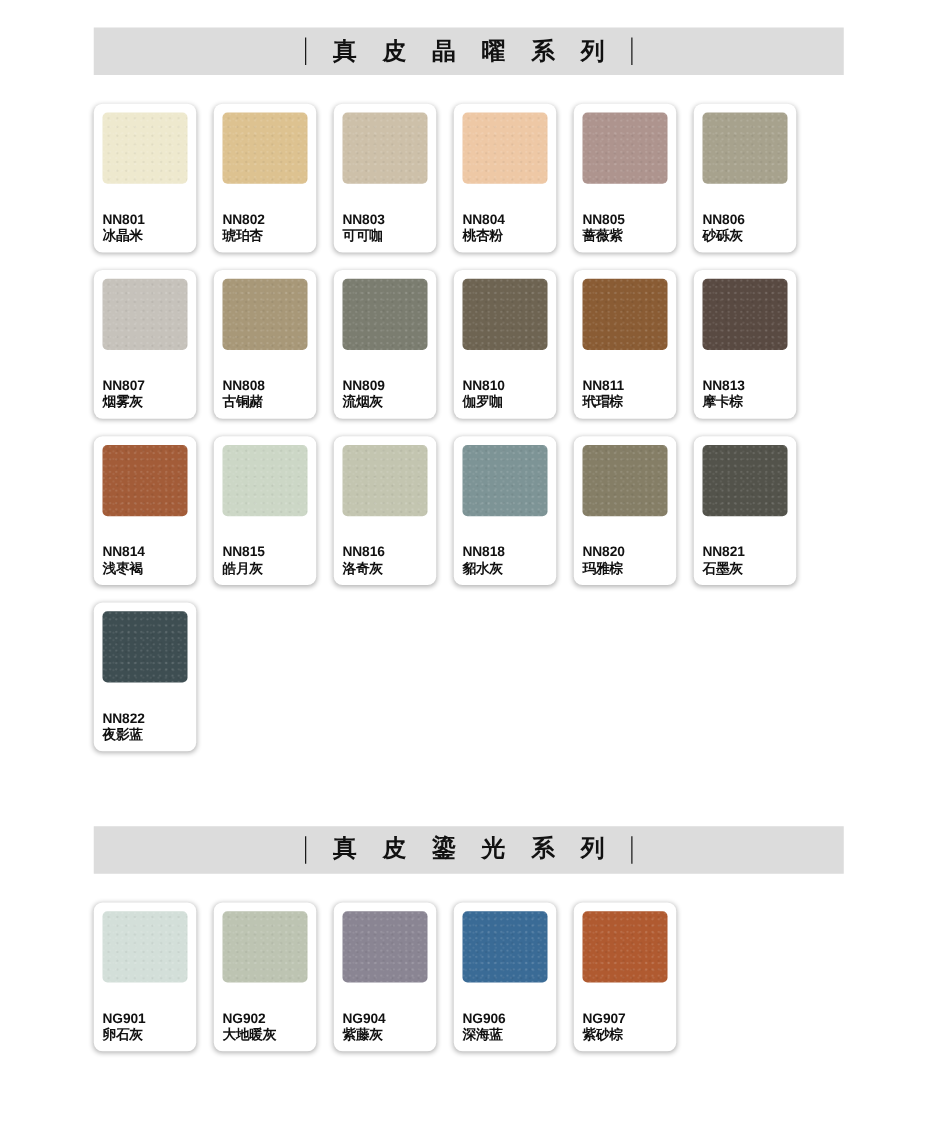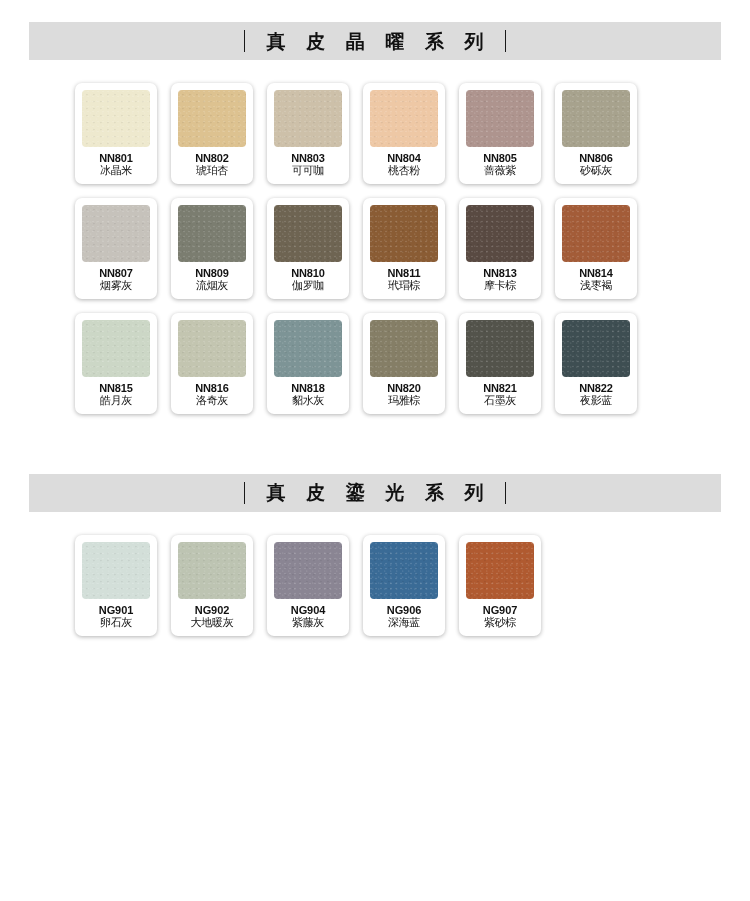--- a/index.html
+++ b/index.html
@@ -19,21 +19,21 @@
 
   .page {
     position: relative;
     width: 750px;
     height: 901px;
     background: #ffffff;
   }
 
   
   .section-header {
-    width: 692px;
+    width: 600px;
     margin: 0 auto;
     height: 38px;
     background: #dcdcdc;
     display: flex;
     align-items: center;
     justify-content: center;
   }
   .header-inner {
     display: flex;
     align-items: center;
@@ -93,36 +93,36 @@
     background-image:
       radial-gradient(circle at 20% 30%, rgba(255,255,255,0.16) 0.5px, transparent 1.2px),
       radial-gradient(circle at 70% 65%, rgba(0,0,0,0.07) 0.5px, transparent 1.2px),
       radial-gradient(circle at 45% 85%, rgba(255,255,255,0.10) 0.5px, transparent 1.2px);
     background-size: 5px 5px, 7px 7px, 6px 6px;
     opacity: 0.85;
     pointer-events: none;
   }
 
   .swatch-text {
-    padding-top: 5px;
+    padding-top: 23px;
     line-height: 1.18;
-    text-align: center;
   }
   .swatch-code {
     font-size: 11px;
     font-weight: bold;
     color: #111111;
     letter-spacing: -0.1px;
     font-family: "Liberation Sans", "DejaVu Sans", sans-serif;
   }
   .swatch-name {
     font-size: 11px;
     color: #111111;
     font-family: "DejaVu Sans", "Liberation Sans", sans-serif;
     letter-spacing: -0.3px;
+    font-weight: bold;
   }
 
   
   .gap-header-to-grid { height: 23px; }
   .gap-section        { height: 60px; }
   .top-pad            { height: 22px; }
 </style>
 </head>
 <body>
 
@@ -184,20 +184,27 @@
         </div>
       </div>
       <div class="swatch-card">
         <div class="swatch-color" style="background: rgb(198, 194, 187);"></div>
         <div class="swatch-text">
           <div class="swatch-code">NN807</div>
           <div class="swatch-name">烟雾灰</div>
         </div>
       </div>
       <div class="swatch-card">
+        <div class="swatch-color" style="background: rgb(168, 152, 120);"></div>
+        <div class="swatch-text">
+          <div class="swatch-code">NN808</div>
+          <div class="swatch-name">古铜赭</div>
+        </div>
+      </div>
+      <div class="swatch-card">
         <div class="swatch-color" style="background: rgb(123, 125, 112);"></div>
         <div class="swatch-text">
           <div class="swatch-code">NN809</div>
           <div class="swatch-name">流烟灰</div>
         </div>
       </div>
       <div class="swatch-card">
         <div class="swatch-color" style="background: rgb(110, 100, 82);"></div>
         <div class="swatch-text">
           <div class="swatch-code">NN810</div>

